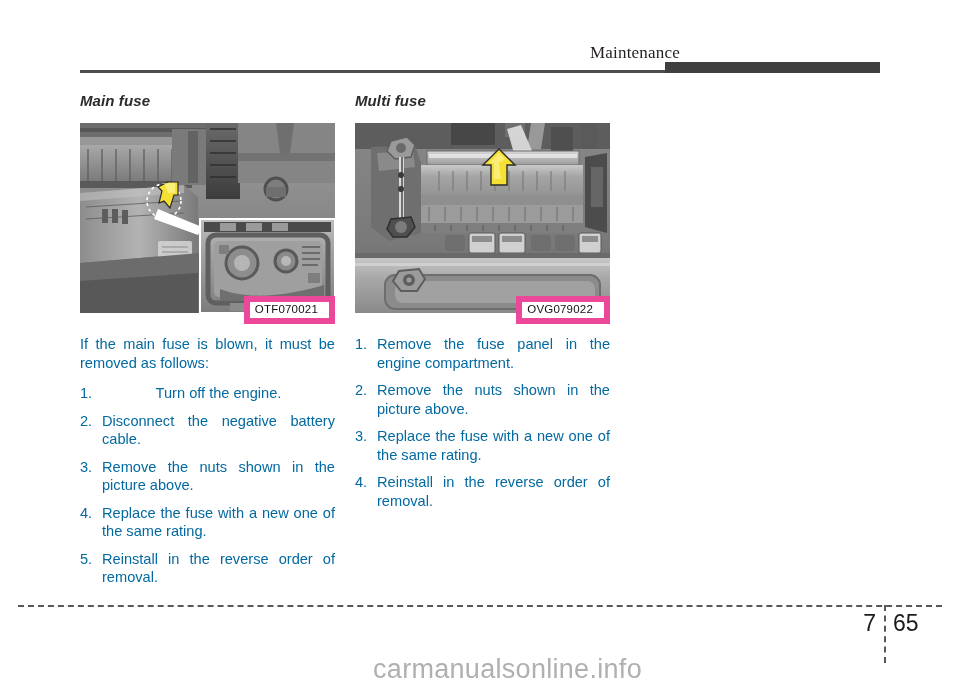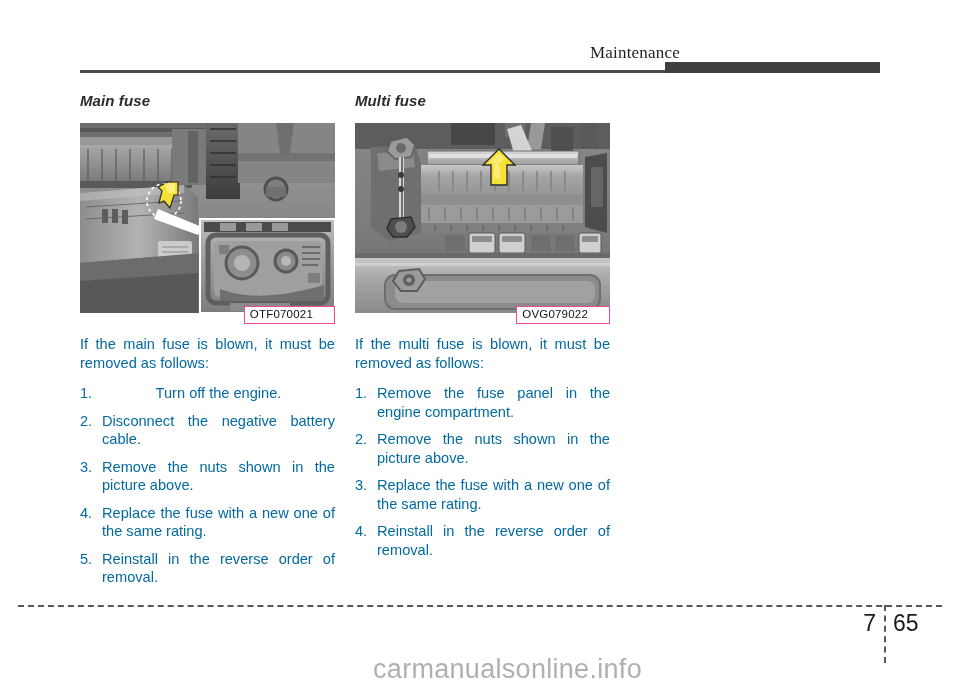--- a/index.html
+++ b/index.html
@@ -87,25 +87,25 @@
     position: absolute;
     inset: 0;
     overflow: hidden;
     background: #8e8e8e;
   }
   .fig-caption {
     position: absolute;
     right: 0;
     bottom: -11px;
     background: #ffffff;
-    border: 1px solid #ec4899;
+    border: 6px solid #ec4899;
     font-family: "Liberation Sans", sans-serif;
     font-size: 11.5px;
     color: #111111;
-    padding: 1px 21px 2px 5px;
+    padding: 1px 11px 2px 5px;
     line-height: 1.15;
     letter-spacing: 0.2px;
   }
 
   
   .body-text {
     margin-top: 22px;
     font-size: 14.6px;
     line-height: 1.27;
     color: #0369a1;
@@ -511,21 +511,20 @@
           <g>
             <path d="M128 42 L144 26 L160 42 L152 42 L152 62 L136 62 L136 42 Z" fill="#f5e033" stroke="#2b2b2b" stroke-width="1.4"></path>
             <path d="M134 40 L144 30 L150 36 L144 40 L146 56 L139 56 L139 40 Z" fill="#fdf39a" opacity="0.65"></path>
           </g>
         </svg>
       </div>
       <div class="fig-caption">OVG079022</div>
     </div>
 
     <div class="body-text">
-      <p class="intro">If the multi fuse is blown, it must be removed as follows:</p>
       <ol class="steps">
         <li class="step">
           <span class="num">1.</span>
           <span class="txt">Remove the fuse panel in the engine compartment.</span>
         </li>
         <li class="step">
           <span class="num">2.</span>
           <span class="txt">Remove the nuts shown in the picture above.</span>
         </li>
         <li class="step">

